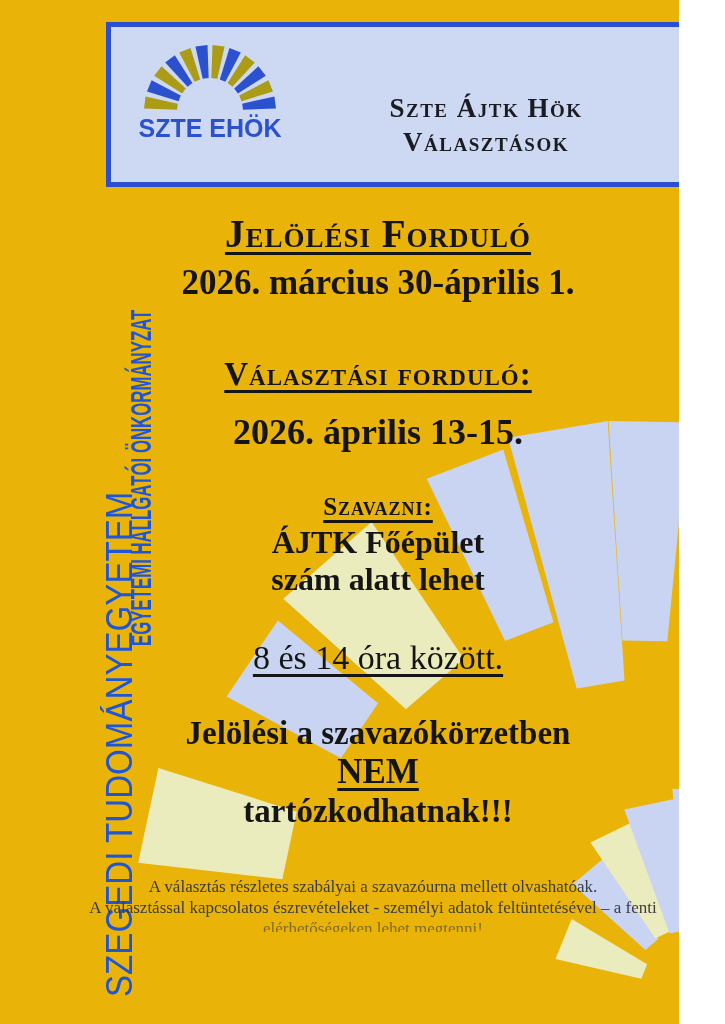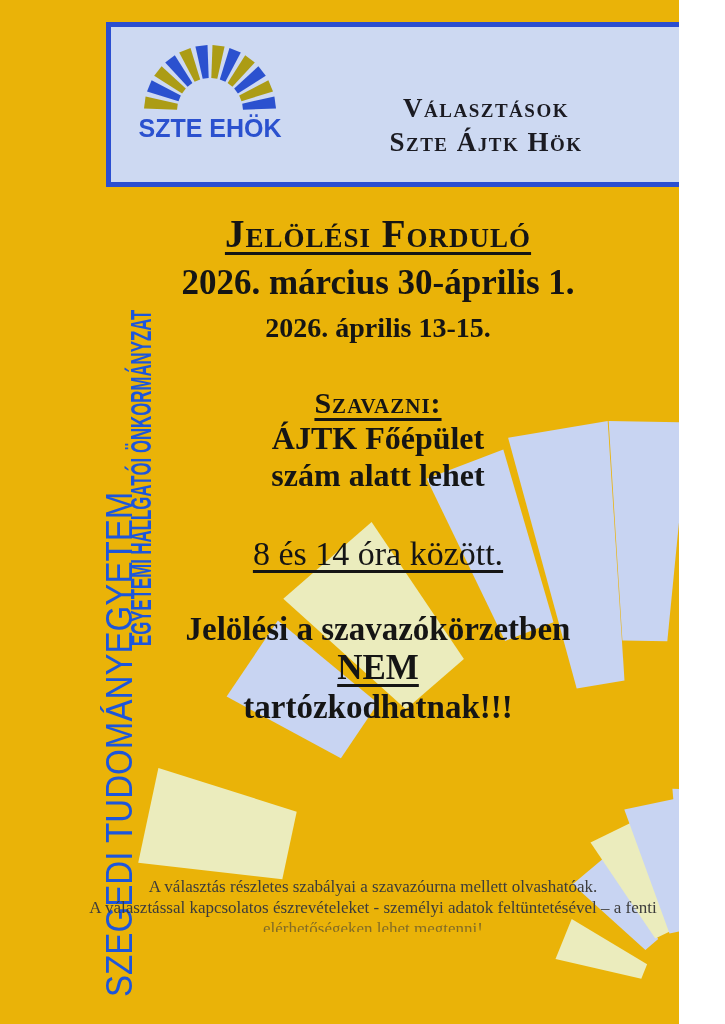--- a/index.html
+++ b/index.html
@@ -24,22 +24,22 @@
   .side-bold{position:absolute;left:126px;top:646px;transform-origin:0 0;
              transform:rotate(-90deg) scaleX(0.56);white-space:nowrap;
              font-family:"Liberation Sans",sans-serif;font-weight:bold;font-size:30px;line-height:30px;
              color:#1d56db;letter-spacing:0px;z-index:1;}
   
   .content{position:absolute;left:133px;top:212px;width:490px;text-align:center;z-index:3;}
   .u{text-decoration:underline;text-decoration-thickness:3px;text-underline-offset:5px;text-align:center;}
   .h1{font-variant:small-caps;font-weight:bold;font-size:39px;line-height:44px;letter-spacing:1px;}
   .date1{font-weight:bold;font-size:35px;line-height:42px;margin-top:6px;}
   .h2{font-variant:small-caps;font-weight:bold;font-size:33px;line-height:40px;letter-spacing:1px;margin-top:50px;}
-  .date2{font-weight:bold;font-size:28px;line-height:44px;margin-top:2px;}
-  .h3{font-variant:small-caps;font-weight:bold;font-size:30px;line-height:34px;letter-spacing:1px;margin-top:36px;}
+  .date2{font-weight:bold;font-size:36px;line-height:44px;margin-top:16px;}
+  .h3{font-variant:small-caps;font-weight:bold;font-size:25px;line-height:34px;letter-spacing:1px;margin-top:36px;}
   .addr{font-weight:bold;font-size:32px;line-height:37px;}
   .addr2{font-weight:bold;font-size:33px;line-height:37px;}
   .hours{font-weight:normal;font-size:34px;line-height:40px;margin-top:40px;}
   .warn1{font-weight:bold;font-size:33px;line-height:38px;margin-top:36px;}
   .warn2{font-weight:bold;font-size:35px;line-height:40px;}
   .warn3{font-weight:bold;font-size:33px;line-height:38px;}
   
   .fineprint{position:absolute;left:43px;top:876px;width:660px;height:56px;overflow:hidden;
              text-align:center;font-size:17px;line-height:21px;color:#3c3c3c;z-index:3;}
   .fineprint .cut{opacity:0.6;}
@@ -76,32 +76,33 @@
           <path d="M71.3,39.0L77.3,39.8L84.6,7.6L72.5,6.0Z" fill="#ac9c15"></path>
           <path d="M79.8,40.5L85.4,42.8L100.8,13.6L89.5,9.0Z" fill="#2b51cf"></path>
           <path d="M87.6,44.1L92.4,47.8L114.8,23.6L105.2,16.2Z" fill="#ac9c15"></path>
           <path d="M94.2,49.6L97.9,54.4L125.8,36.8L118.4,27.2Z" fill="#2b51cf"></path>
           <path d="M99.2,56.6L101.5,62.2L133.0,52.5L128.4,41.2Z" fill="#ac9c15"></path>
           <path d="M102.2,64.7L103.0,70.7L136.0,69.5L134.4,57.4Z" fill="#2b51cf"></path>
         </svg>
       <div class="logo-text">SZTE EHÖK</div>
     </div>
     <div class="header-title">
+      <div>Szte Ájtk Hök</div>
       <div>Választások</div>
-      <div>Szte Ájtk Hök</div>
     </div>
   </div>
 
   <div class="side-reg">SZEGEDI TUDOMÁNYEGYETEM</div>
   <div class="side-bold">EGYETEMI HALLGATÓI ÖNKORMÁNYZAT</div>
 
   <div class="content">
     <div class="h1"><span class="u">Jelölési Forduló</span></div>
     <div class="date1">2026. március 30-április 1.</div>
 
+    <div class="h2"><span class="u">Választási forduló:</span></div>
     <div class="date2">2026. április 13-15.</div>
 
     <div class="h3"><span class="u">Szavazni:</span></div>
     <div class="addr">ÁJTK Főépület</div>
     <div class="addr">szám alatt lehet</div>
 
     <div class="hours"><span class="u">8 és 14 óra között.</span></div>
 
     <div class="warn1">Jelölési a szavazókörzetben</div>
     <div class="warn2"><span class="u">NEM</span></div>

